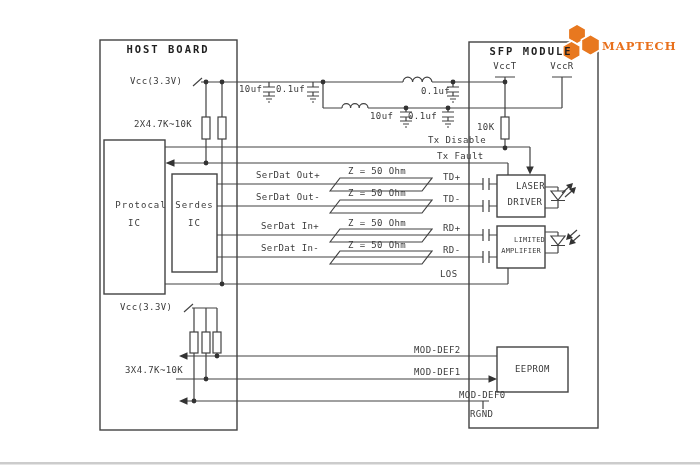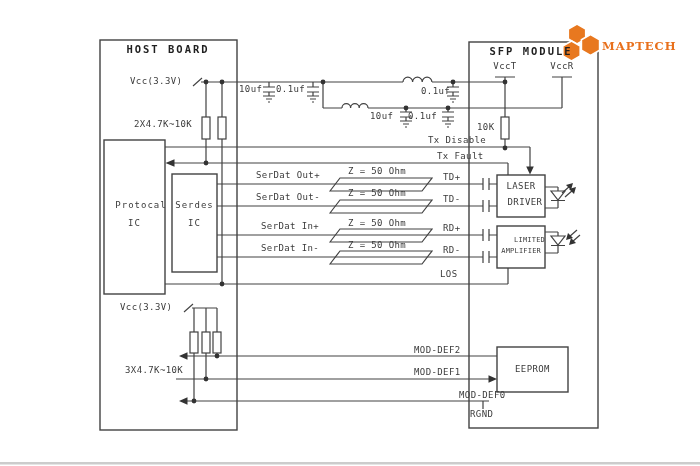--- a/index.html
+++ b/index.html
@@ -171,21 +171,21 @@
 <div class="lbl" style="left:443px;top:194px;">TD-</div>
 <div class="lbl" style="left:443px;top:223px;">RD+</div>
 <div class="lbl" style="left:443px;top:245px;">RD-</div>
 <div class="lbl" style="left:440px;top:269px;">LOS</div>
 
 <div class="lbl boxlbl ctr" style="left:104px;top:200px;width:74px;">Protocal</div>
 <div class="lbl boxlbl ctr" style="left:104px;top:218px;width:61px;">IC</div>
 <div class="lbl boxlbl ctr" style="left:172px;top:200px;width:45px;">Serdes</div>
 <div class="lbl boxlbl ctr" style="left:172px;top:218px;width:45px;">IC</div>
 
-<div class="lbl ctr" style="left:497px;top:181px;width:48px;">LASER</div>
+<div class="lbl ctr" style="left:497px;top:181px;width:48px;text-align:right;">LASER</div>
 <div class="lbl ctr" style="left:497px;top:197px;width:56px;text-align:center;">DRIVER</div>
 <div class="lbl small ctr" style="left:497px;top:235px;width:48px;">LIMITED</div>
 <div class="lbl small ctr" style="left:497px;top:246px;width:44px;">AMPLIFIER</div>
 
 <div class="lbl" style="left:120px;top:302px;">Vcc(3.3V)</div>
 <div class="lbl" style="left:125px;top:333px;margin-top:32px;">3X4.7K~10K</div>
 
 <div class="lbl" style="left:414px;top:345px;">MOD-DEF2</div>
 <div class="lbl" style="left:414px;top:367px;">MOD-DEF1</div>
 <div class="lbl" style="left:414px;top:390px;padding-left:45px;">MOD-DEF0</div>

